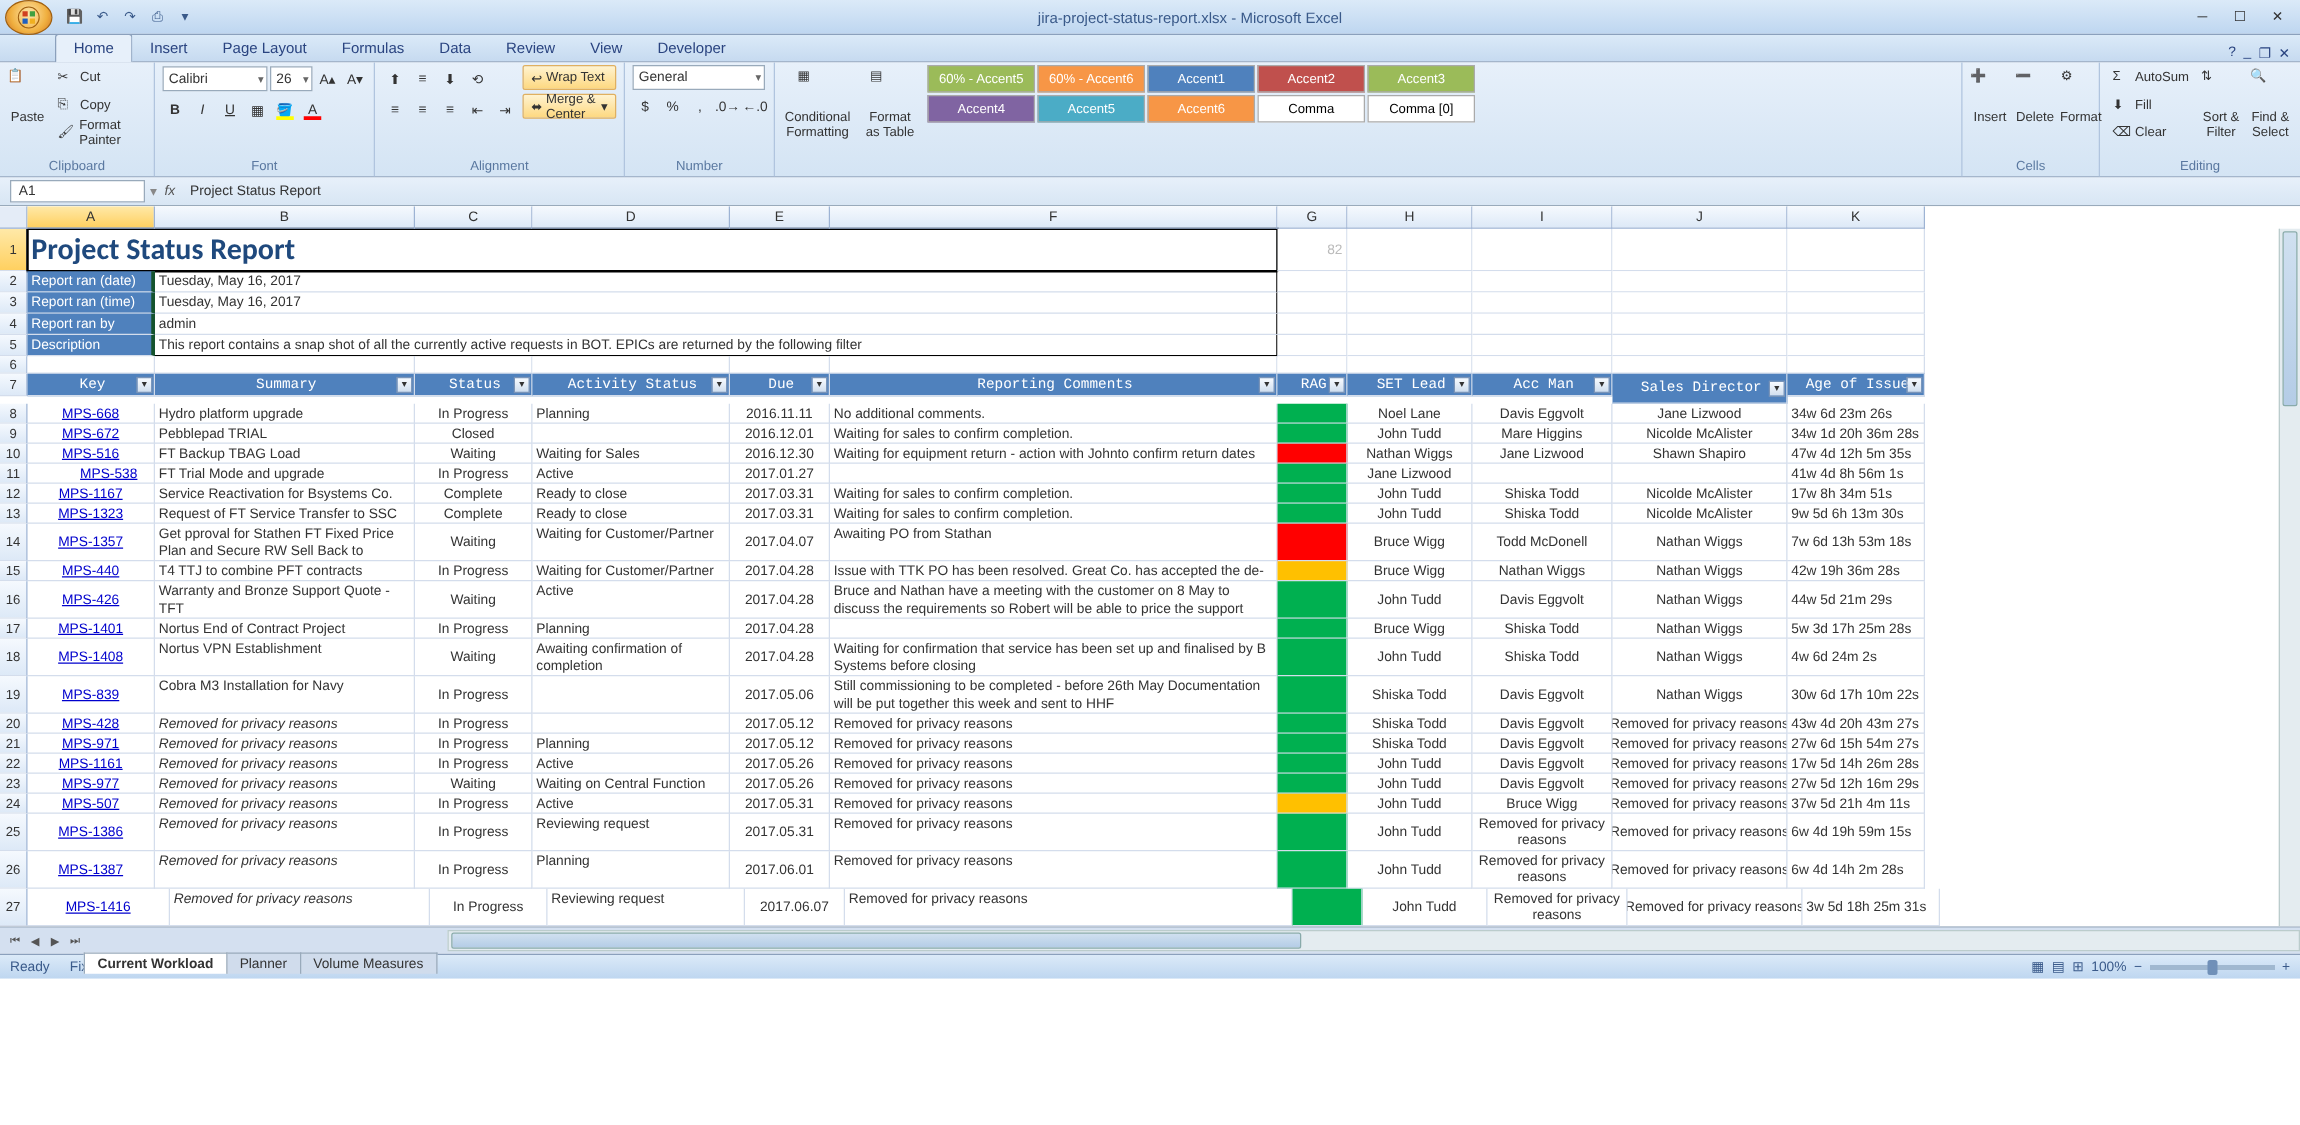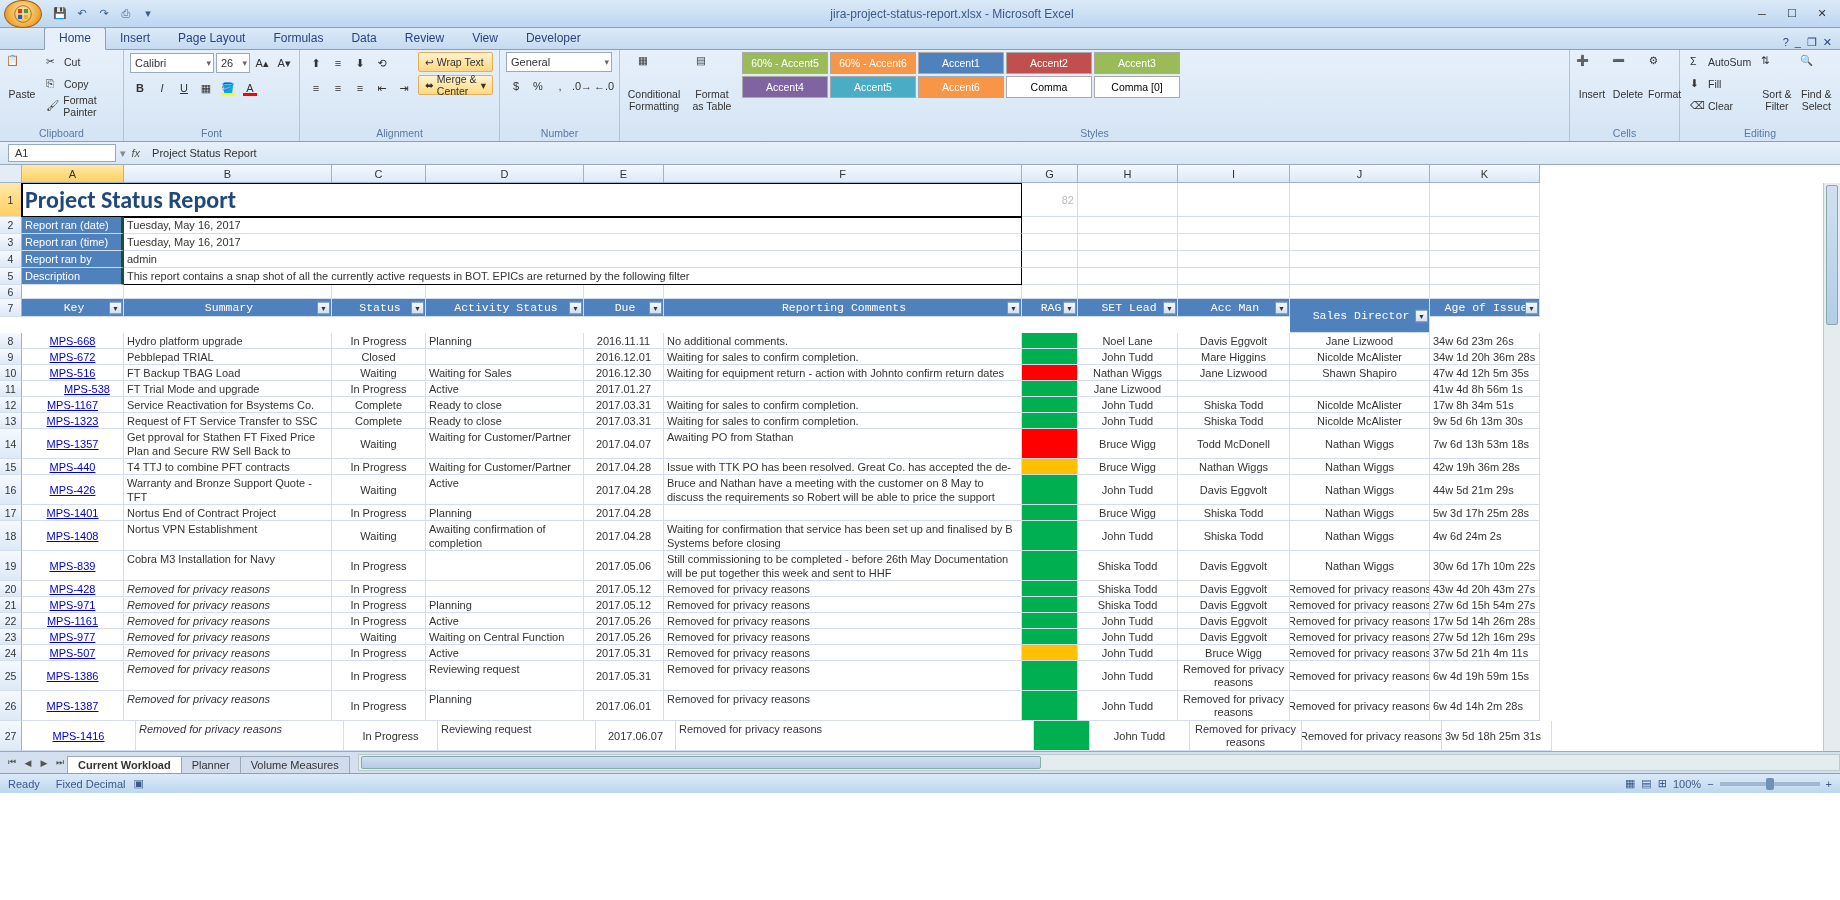--- a/index.html
+++ b/index.html
@@ -69,21 +69,21 @@
 .italic { font-style: italic; }
 .center { justify-content:center; }
 .rag { }
 .scrollbar-v { position:absolute; right:0; top:18px; bottom:0; width:17px; background:#e4ecf0; border-left:1px solid #bcc; }
 .scrollbar-v .thumb { position:absolute; left:2px; right:2px; top:2px; height:140px; background:linear-gradient(#d0e0f0,#b4cce6); border:1px solid #8aa; border-radius:2px;}
 
 
 .sheettabs { height: 22px; background: #d4e0f0; display: flex; align-items: center; border-top:1px solid #9ab; }
 .navbtns { display:flex; gap:0; margin-left:4px;}
 .navbtn { width:16px;height:16px;display:flex;align-items:center;justify-content:center;font-size:9px;color:#555;}
-.stab { padding: 2px 10px; font-size:11px; background:#d0dcec; border:1px solid #9ab; border-bottom:none; margin-left:-1px; position:relative; top:2px;}
+.stab { padding: 2px 10px; font-size:11px; background:#d0dcec; border:1px solid #9ab; border-bottom:none; margin-left:-1px; position:relative; top:18px;}
 .stab.active { background:#fff; font-weight:bold; z-index:1;}
 .sheettabs .hscroll { flex:1; height:17px; background:#e4ecf0; margin-left:8px; position:relative; border:1px solid #bcc;}
 .sheettabs .hscroll .thumb{ position:absolute; top:1px; bottom:1px; left:2px; width:680px; background:linear-gradient(#d0e0f0,#b4cce6); border:1px solid #8aa; border-radius:2px;}
 
 
 .statusbar { height: 20px; background: linear-gradient(#dbeaf8,#bed6f0); display: flex; align-items: center; padding: 0 8px; font-size: 11px; color:#3a5a8a; border-top:1px solid #8ba0bc;}
 .statusbar .right { margin-left:auto; display:flex; gap:6px; align-items:center;}
 .zoom-track { width:100px; height:4px; background:#a0b8d0; position:relative;}
 .zoom-track::before{content:"";position:absolute;left:50%;top:-4px;width:8px;height:12px;background:#7090b8;border-radius:2px;transform:translateX(-50%);}
 </style>
@@ -247,21 +247,20 @@
           <div class="style-cell" style="background: rgb(79, 129, 189); color: rgb(255, 255, 255);">Accent1</div>
           <div class="style-cell" style="background: rgb(192, 80, 77); color: rgb(255, 255, 255);">Accent2</div>
           <div class="style-cell" style="background: rgb(155, 187, 89); color: rgb(255, 255, 255);">Accent3</div>
           <div class="style-cell" style="background: rgb(128, 100, 162); color: rgb(255, 255, 255);">Accent4</div>
           <div class="style-cell" style="background: rgb(75, 172, 198); color: rgb(255, 255, 255);">Accent5</div>
           <div class="style-cell" style="background: rgb(247, 150, 70); color: rgb(255, 255, 255);">Accent6</div>
           <div class="style-cell" style="background: rgb(255, 255, 255); color: rgb(0, 0, 0);">Comma</div>
           <div class="style-cell" style="background: rgb(255, 255, 255); color: rgb(0, 0, 0);">Comma [0]</div>
         </div>
     </div>
-    <div class="rgroup-title">Styles</div>
   </div>
 
   <div class="rgroup" style="width:110px">
     <div class="rgroup-body">
       <div class="big-btn" style="width:34px">
           <div class="ico">➕</div>
           <span>Insert</span>
         </div>
       <div class="big-btn" style="width:34px">
           <div class="ico">➖</div>
@@ -394,21 +393,21 @@
         <div class="rowhdr" style="height: 18px;">7</div>
         <div class="cell tblhdr-cell" style="width: 102px; height: 18px;">Key<div class="filter-btn">▼</div></div>
         <div class="cell tblhdr-cell" style="width: 208px; height: 18px;">Summary<div class="filter-btn">▼</div></div>
         <div class="cell tblhdr-cell" style="width: 94px; height: 18px;">Status<div class="filter-btn">▼</div></div>
         <div class="cell tblhdr-cell" style="width: 158px; height: 18px;">Activity Status<div class="filter-btn">▼</div></div>
         <div class="cell tblhdr-cell" style="width: 80px; height: 18px;">Due<div class="filter-btn">▼</div></div>
         <div class="cell tblhdr-cell" style="width: 358px; height: 18px;">Reporting Comments<div class="filter-btn">▼</div></div>
         <div class="cell tblhdr-cell" style="width: 56px; height: 18px;">RAG<div class="filter-btn">▼</div></div>
         <div class="cell tblhdr-cell" style="width: 100px; height: 18px;">SET Lead<div class="filter-btn">▼</div></div>
         <div class="cell tblhdr-cell" style="width: 112px; height: 18px;">Acc Man<div class="filter-btn">▼</div></div>
-        <div class="cell tblhdr-cell" style="width: 140px; height: 34px;">Sales Director<div class="filter-btn">▼</div></div>
+        <div class="cell tblhdr-cell" style="width: 140px; height: 24px;">Sales Director<div class="filter-btn">▼</div></div>
         <div class="cell tblhdr-cell" style="width: 110px; height: 18px;">Age of Issue<div class="filter-btn">▼</div></div>
       </div>
       <div class="row">
         <div class="rowhdr" style="height: 16px;">8</div>
         <div class="cell link-cell" style="width: 102px; height: 16px;">MPS-668</div>
         <div class="cell " style="width: 208px; height: 16px;">Hydro platform upgrade</div>
         <div class="cell center" style="width: 94px; height: 16px;">In Progress</div>
         <div class="cell " style="width: 158px; height: 16px;">Planning</div>
         <div class="cell center" style="width: 80px; height: 16px;">2016.11.11</div>
         <div class="cell " style="width: 358px; height: 16px;">No additional comments.</div>

